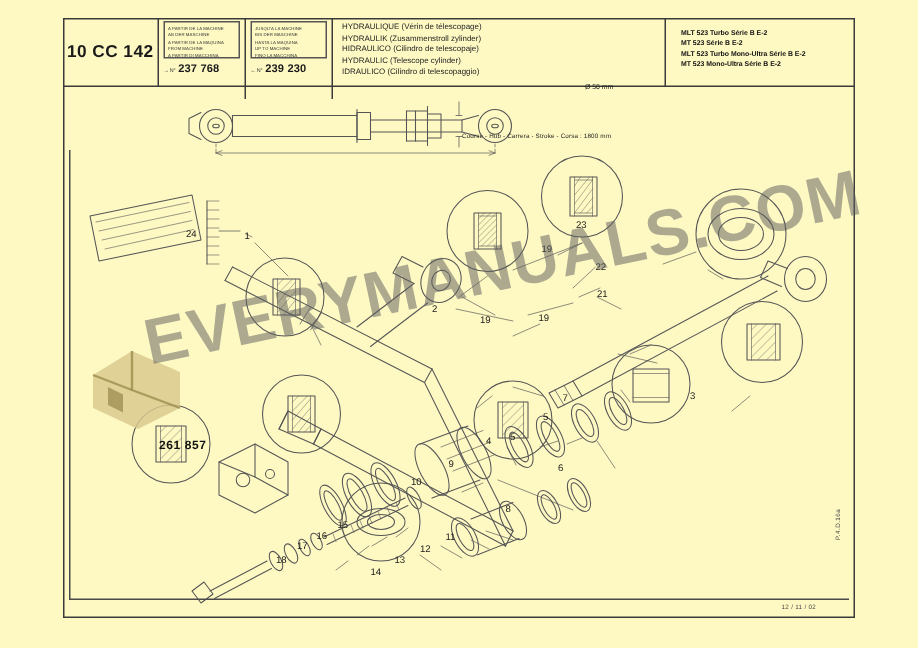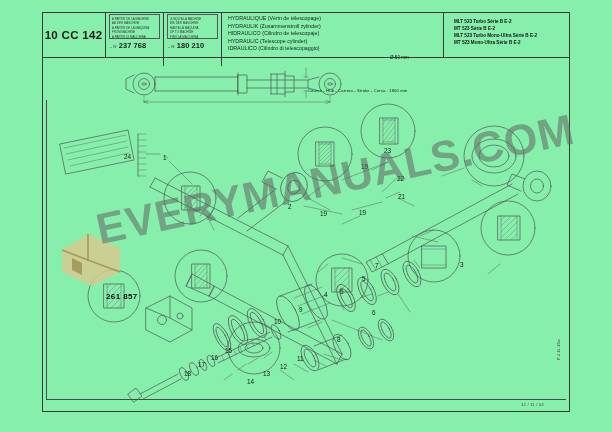--- a/index.html
+++ b/index.html
@@ -13,21 +13,21 @@
     font-family: "Liberation Sans", sans-serif;
     color: #1a1a1a;
     overflow: hidden;
     position: relative;
   }
 
   #page {
     position: absolute;
     left: 0; top: 0;
     width: 612px; height: 432px;
-    background: #86efac;
+    background: #fef9c3;
   }
 
   
   .frame {
     position: absolute;
     left: 42px; top: 12px;
     width: 528px; height: 400px;
     border: 1.2px solid #3a3a3a;
     box-sizing: border-box;
   }
@@ -275,21 +275,21 @@
     <div class="range-cell b">
       <div class="range-box">
         <div class="ln">JUSQU'A LA MACHINE</div>
         <div class="ln">BIS DER MASCHINE</div>
         <div class="ln">HASTA LA MAQUINA</div>
         <div class="ln">UP TO MACHINE</div>
         <div class="ln">FINO LA MACCHINA</div>
       </div>
       <div class="range-serial">
         <span class="arrow">← N°</span>
-        <span class="num">180 210</span>
+        <span class="num">239 230</span>
       </div>
     </div>
 
     <div class="desc-cell">
       <div class="dl">HYDRAULIQUE (Vérin de télescopage)</div>
       <div class="dl">HYDRAULIK (Zusammenstroll zylinder)</div>
       <div class="dl">HIDRAULICO (Cilindro de telescopaje)</div>
       <div class="dl">HYDRAULIC (Telescope cylinder)</div>
       <div class="dl">IDRAULICO (Cilindro di telescopaggio)</div>
     </div>

